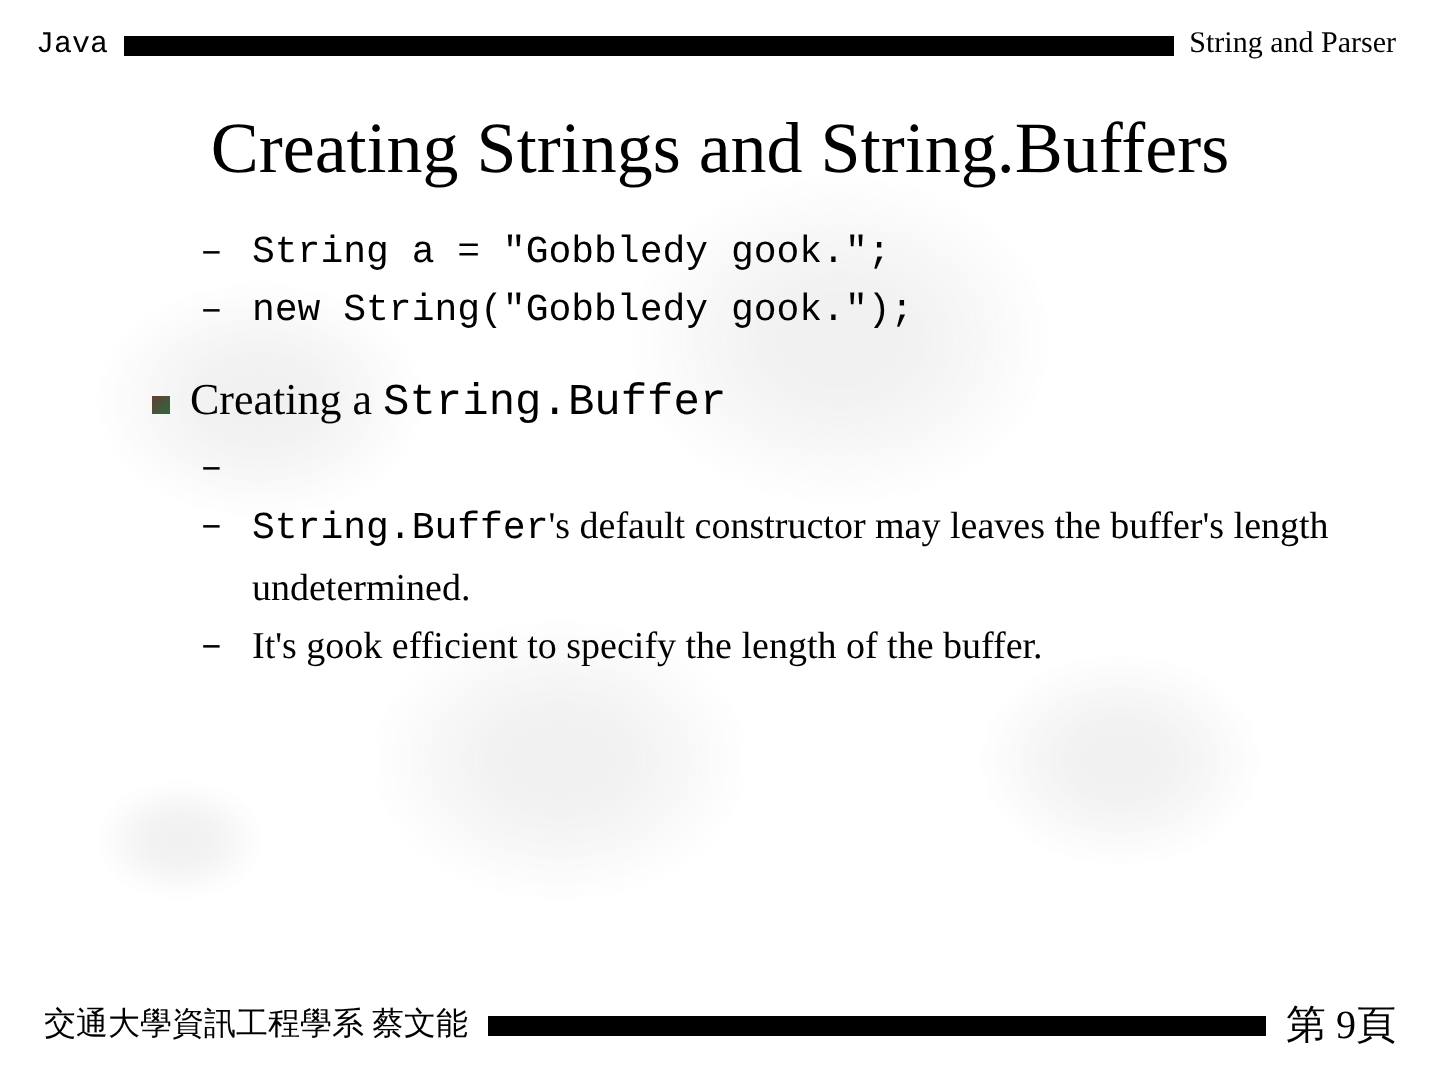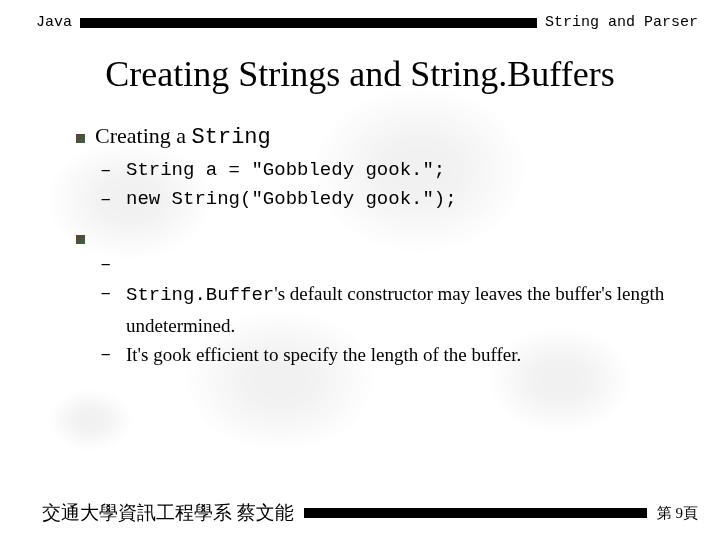--- a/index.html
+++ b/index.html
@@ -25,43 +25,43 @@
       radial-gradient(ellipse 70px 50px at 90px 420px, #555 20%, transparent 60%);
     filter: blur(3px) contrast(0.9);
   }
   .content {
     position: relative;
     z-index: 1;
   }
   .header {
     display: flex;
     align-items: center;
-    padding: 14px 22px 0 36px;
+    padding: 14px 22px 0 18px;
     text-align: right;
   }
   .hdr-left {
     font-family: "Courier New", monospace;
     font-size: 15px;
     white-space: pre;
   }
   .hdr-bar {
     flex: 1;
     height: 10px;
     background: #000;
     margin: 0 8px;
   }
   .hdr-right {
-    font-family: Liberation Mono, monospace;
+    font-family: Liberation Serif, serif;
     font-size: 15px;
     white-space: pre;
   }
   .title {
     font-size: 36px;
     text-align: center;
-    margin: 22px 0 28px 0;
+    margin: 22px 0 17px 0;
     font-weight: normal;
   }
   .section {
     margin: 0 0 16px 76px;
   }
   .section-head {
     font-size: 22px;
     display: flex;
     align-items: center;
   }
@@ -90,72 +90,68 @@
   .code { font-family: "Courier New", monospace; }
   .footer {
     position: absolute;
     bottom: 14px;
     left: 22px;
     right: 22px;
     display: flex;
     align-items: center;
   }
   .ftr-left {
-    font-size: 19px;
+    font-size: 16px;
     white-space: nowrap;
-    margin-left: 20px;
   }
   .ftr-bar {
     flex: 1;
     height: 10px;
     background: #000;
     margin: 0 10px;
   }
   .ftr-right {
-    font-size: 15px;
+    font-size: 20px;
     white-space: nowrap;
   }
 </style>
 </head>
 <body>
 
 <div class="bg-map"></div>
 
 <div class="content">
 
   <div class="header">
     <span class="hdr-left">Java</span>
     <div class="hdr-bar"></div>
     <span class="hdr-right">String and Parser</span>
   </div>
 
   <h1 class="title">Creating Strings and String.Buffers</h1>
 
   <div class="section">
-    <div class="section-head">
-      <span class="bullet-sq"></span>
-      <span>
-        <span>Creating a </span><span class="mono">String</span>
-      </span>
-    </div>
     <div class="sublist">
       <div class="subitem">
         <span class="dash">–</span>
         <span class="code">String a = "Gobbledy gook.";</span>
       </div>
       <div class="subitem">
         <span class="dash">–</span>
         <span class="code">new String("Gobbledy gook.");</span>
       </div>
     </div>
   </div>
 
   <div class="section">
     <div class="section-head">
       <span class="bullet-sq"></span>
+      <span>
+        <span>Creating a </span><span class="mono">String.Buffer</span>
+      </span>
     </div>
     <div class="sublist">
       <div class="subitem">
         <span class="dash">–</span>
       </div>
       <div class="subitem">
         <span class="dash">–</span>
         <span>
           <span class="code">String.Buffer</span><span>'s default constructor may leaves the buffer's length undetermined.</span>
         </span>

